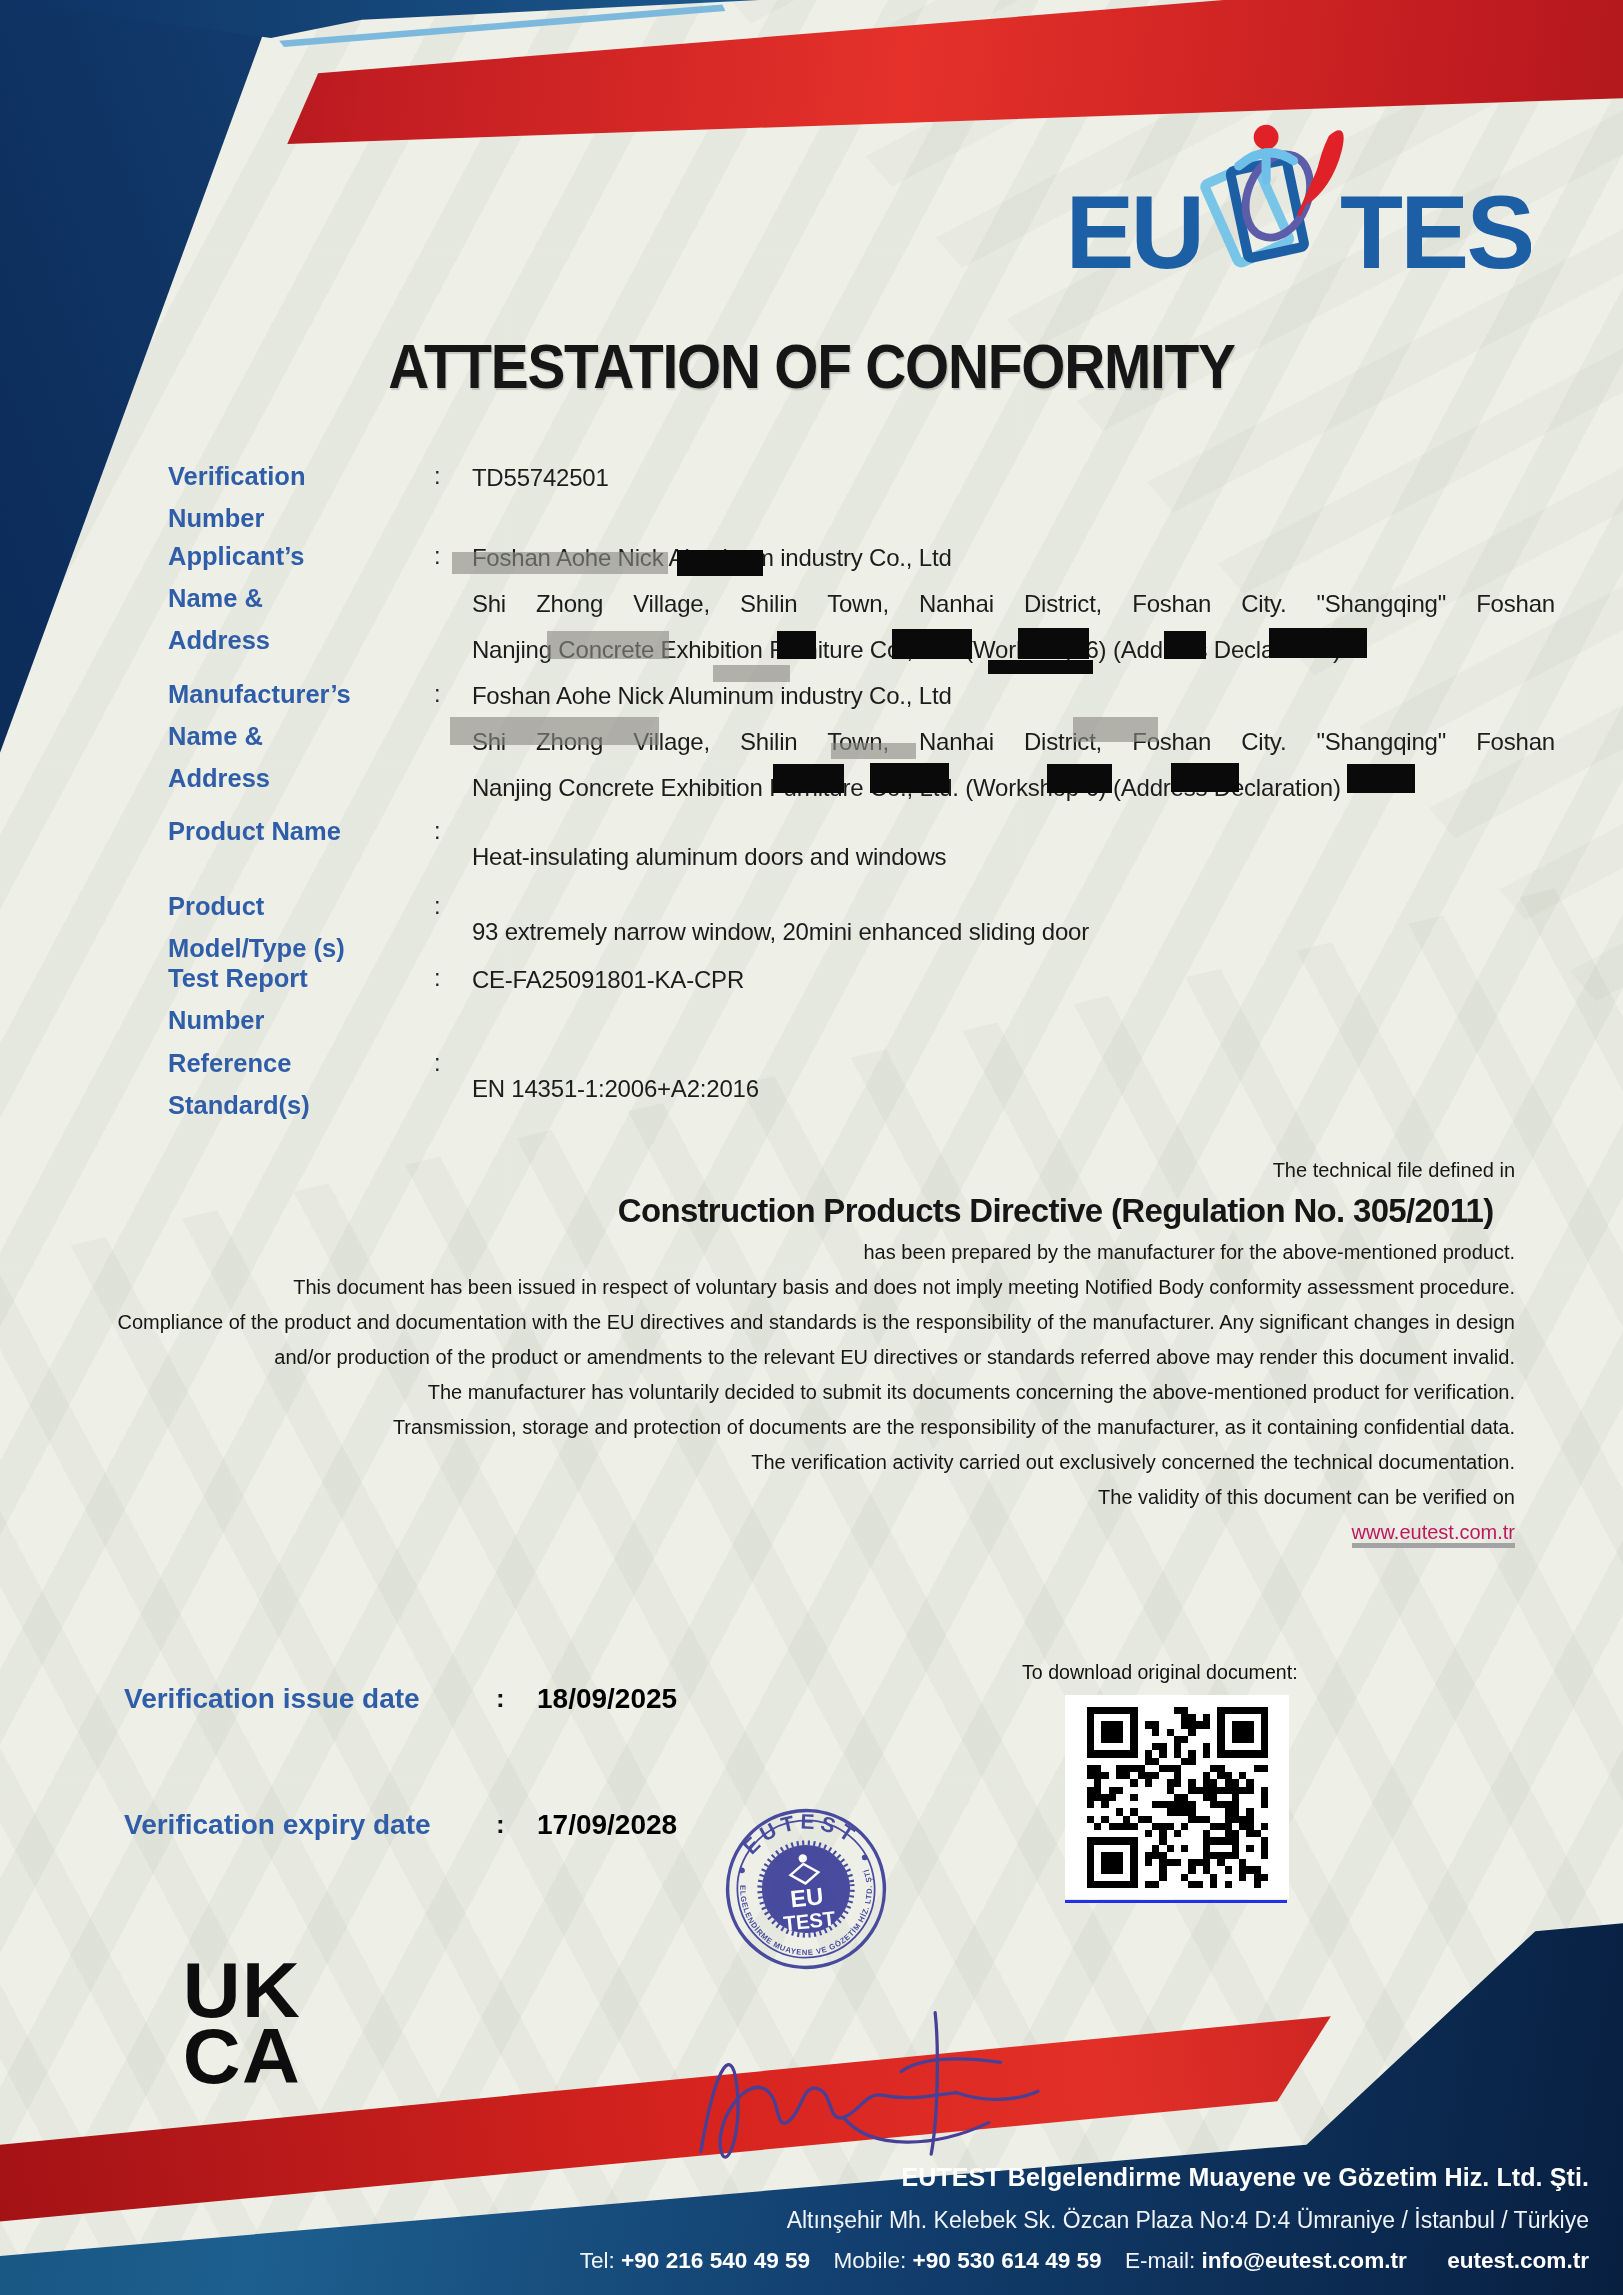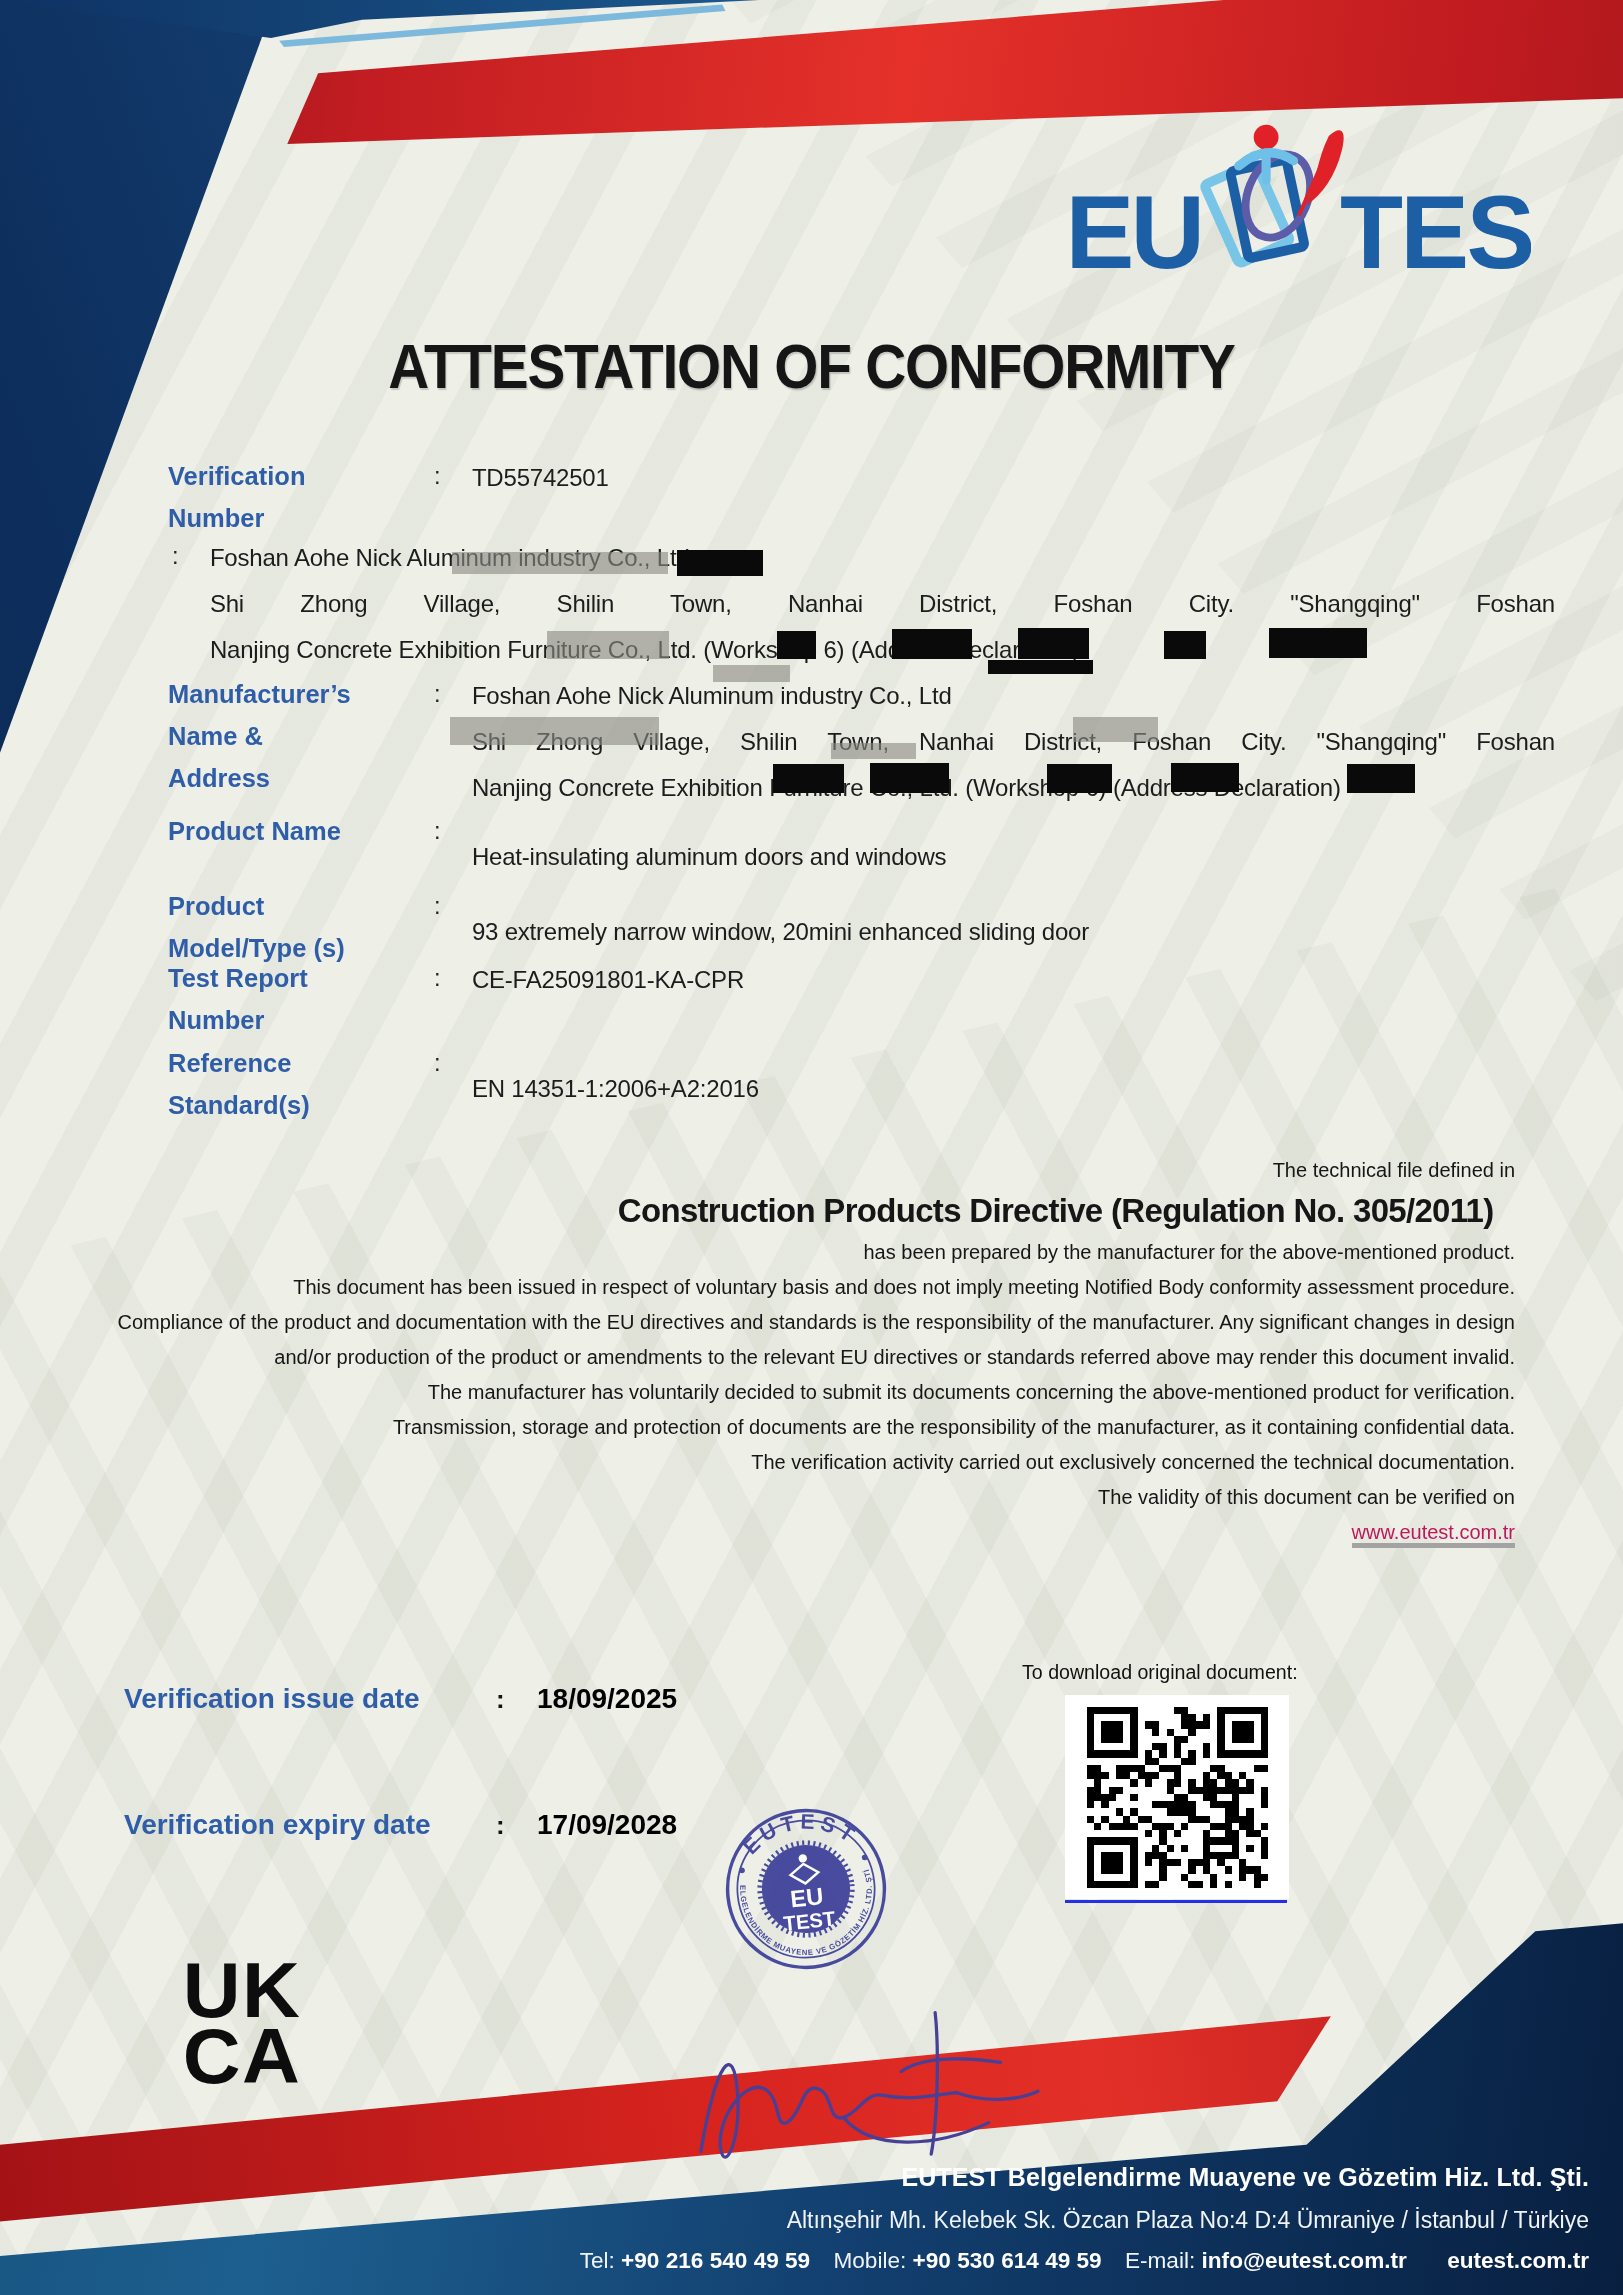--- a/index.html
+++ b/index.html
@@ -59,21 +59,21 @@
   .fcolon{width:38px; flex:none; font-size:23.6px; line-height:42px; color:#222; padding-left:3.9px;}
   .fvalue{flex:1; font-size:24px; line-height:46px; color:#1c1c1c; letter-spacing:-0.2px;}
   .fvalue.drop{padding-top:23.6px;}
   .jline{text-align:justify; text-align-last:justify;}
   
   .statement{position:absolute; left:88px; top:1153px; width:1427px; text-align:right; z-index:2; color:#161616;}
   .statement .s{font-size:20px; line-height:35px;}
   .statement .directive{font-size:34px; font-weight:800; line-height:43px; margin:1.3px 0 2.6px 0; letter-spacing:-0.7px; transform:scaleX(.97);}
   .statement a{color:#be185d; text-decoration:none; border-bottom:5px solid #a3a3a3; font-size:20px;}
   
-  .daterow{position:absolute; left:124px; display:flex; align-items:flex-end; z-index:2;}
+  .daterow{position:absolute; left:124px; display:flex; align-items:flex-start; z-index:2;}
   .dlabel{width:372px; color:#2f5da8; font-weight:700; font-size:28px; flex:none;}
   .dcolon{width:41px; font-weight:700; font-size:26px; color:#111; flex:none;}
   .dvalue{font-weight:700; font-size:28px; color:#000000;}
   
   .qr-caption{position:absolute; left:1022px; top:1661px; font-size:19.6px; color:#111; z-index:2;}
   .qr-box{position:absolute; left:1065px; top:1695px; width:224px; height:204px; background:#fff; z-index:2;
           display:flex; align-items:center; justify-content:center;}
   .qr-box svg{width:181px; height:181px;}
   .qr-underline{position:absolute; left:1065px; top:1900px; width:222px; height:2.6px; background:#2330e8; z-index:2;}
   
@@ -129,20 +129,21 @@
 
   <div class="fields">
     <div class="frow" style="top:455px">
       <div class="flabel"><span class="lw">Verification Number</span></div>
       <div class="fcolon">:</div>
       <div class="fvalue">
           <div>TD55742501</div>
         </div>
     </div>
     <div class="frow" style="top:535px">
+      <div class="flabel"><span class="lw">Applicant’s Name &amp; Address</span></div>
       <div class="fcolon">:</div>
       <div class="fvalue">
         <div>Foshan Aohe Nick Aluminum industry Co., Ltd</div>
         <div class="jline">Shi Zhong Village, Shilin Town, Nanhai District, Foshan City. "Shangqing" Foshan</div>
         <div>Nanjing Concrete Exhibition Furniture Co., Ltd. (Workshop 6) (Address Declaration)</div>
       </div>
     </div>
     <div class="frow" style="top:673px">
       <div class="flabel"><span class="lw">Manufacturer’s Name &amp; Address</span></div>
       <div class="fcolon">:</div>

